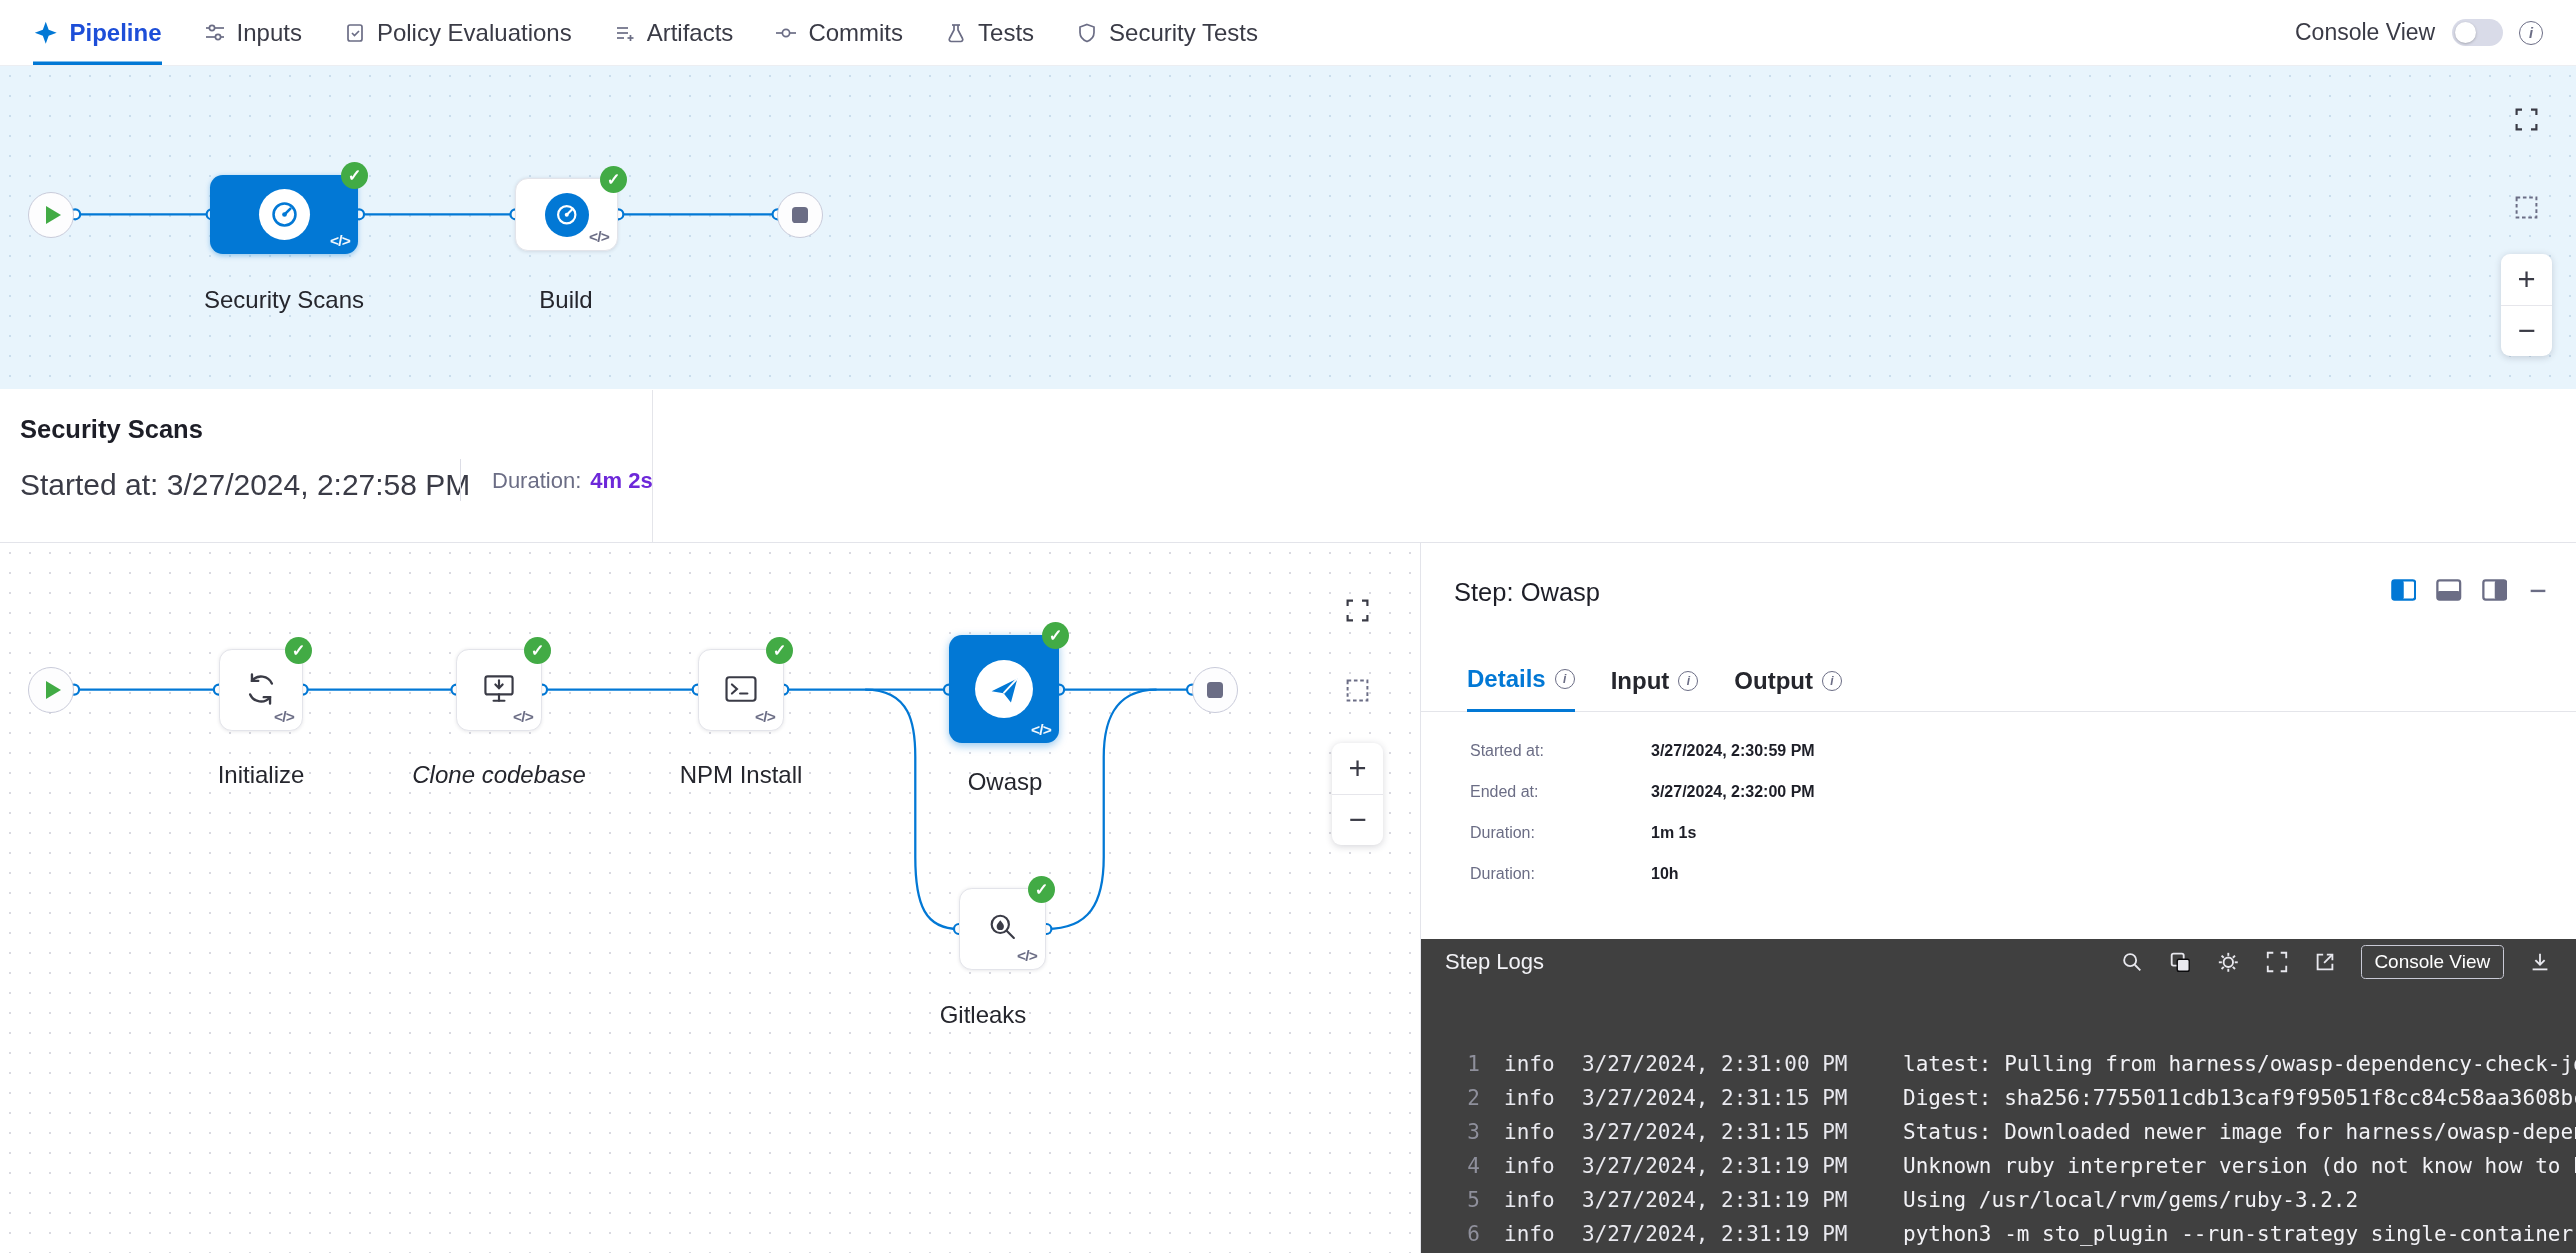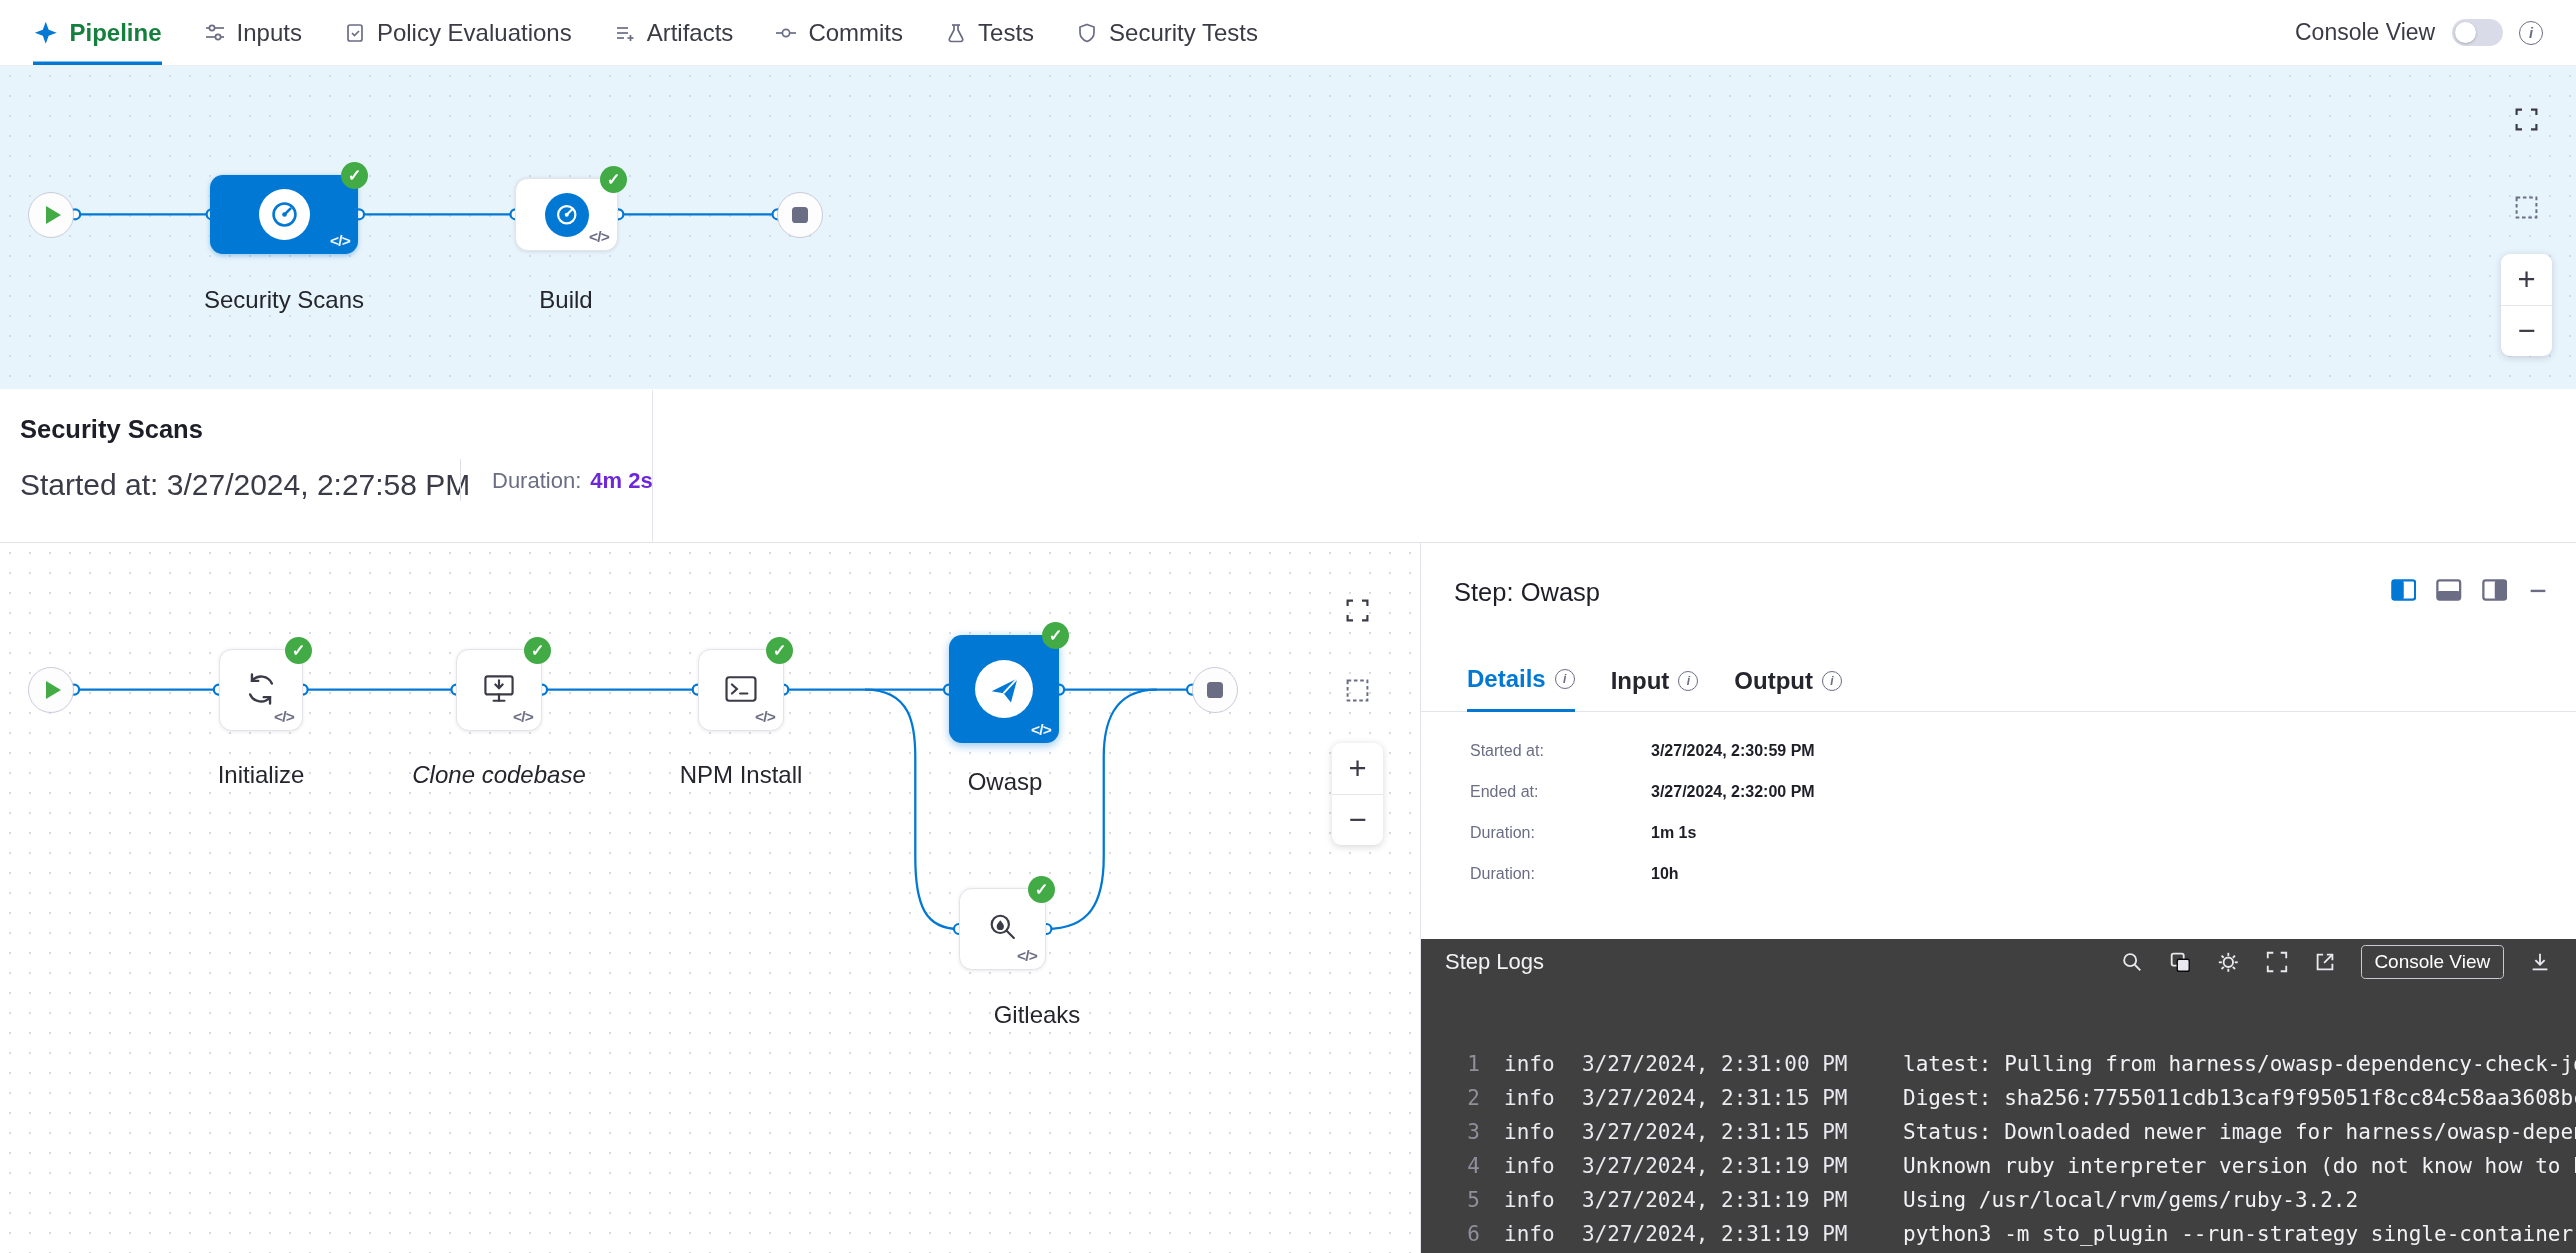--- a/index.html
+++ b/index.html
@@ -5,21 +5,21 @@
   * { margin:0; padding:0; box-sizing:border-box; }
   html,body { width:2576px; height:1253px; overflow:hidden; background:#fff;
     font-family:"Liberation Sans", sans-serif; color:#1d1e27; }
   .app { position:relative; width:2576px; height:1253px; }
 
   
   .topnav { position:absolute; top:0; left:0; width:100%; height:66px; background:#fff;
     border-bottom:0.9px solid #eceef2; display:flex; align-items:stretch; padding:0 33px; }
   .tabs { display:flex; align-items:stretch; gap:42px; }
   .tab { display:flex; align-items:center; gap:11px; font-size:24px; color:#3a3b46; cursor:pointer; }
-  .tab.active { color:#15803d; font-weight:700; box-shadow:inset 0 -3.6px 0 #0278d5; }
+  .tab.active { color:#1d4ed8; font-weight:700; box-shadow:inset 0 -3.6px 0 #0278d5; }
   .tab svg { display:block; }
   .nav-right { margin-left:auto; display:flex; align-items:center; gap:16.4px; }
   .nav-right .cv-label { font-size:23px; color:#3a3b46; }
   .toggle { width:51px; height:26.4px; border-radius:13.7px; background:#d9dbe8; position:relative; cursor:pointer; }
   .toggle .knob { position:absolute; top:2.7px; left:3.6px; width:21px; height:21px; border-radius:50%; background:#fff;
     box-shadow:0 0.9px 2.7px rgba(0,0,0,.25); }
   .info-dot { display:inline-flex; align-items:center; justify-content:center; width:24px; height:24px;
     border:1.8px solid #6b6d85; border-radius:50%; color:#6b6d85; font-size:14.6px; font-weight:700; font-style:italic; }
   .info-dot.sm { width:20px; height:20px; font-size:12px; border-width:1.5px; }
 
@@ -361,21 +361,21 @@
         <span>
           <svg width="38" height="38" viewBox="0 0 42 42" fill="none" stroke="#3a3b46" stroke-width="2.4" stroke-linecap="round">
               <circle cx="18" cy="17" r="9.5"></circle>
               <path d="M25 24 L33 32"></path>
               <path d="M18 12.5 c2.6 3.2 4 4.8 4 6.8 a4 4 0 0 1 -8 0 c0 -2 1.4 -3.6 4 -6.8 Z" fill="#3a3b46" stroke="none"></path>
             </svg>
         </span>
         <span class="badge">✓</span>
         <span class="code-glyph">&lt;/&gt;</span>
       </div>
-      <div class="g-label" style="left:1037px; top:458px;">Gitleaks</div>
+      <div class="g-label" style="left:983px; top:458px;">Gitleaks</div>
 
       <span class="ctl-icon" style="top:54px; right:49px;">
         <svg width="27" height="27" viewBox="0 0 30 30" fill="none" stroke="#3a3b46" stroke-width="2.4">
             <path d="M10 4 H4 V10"></path>
             <path d="M20 4 H26 V10"></path>
             <path d="M26 20 V26 H20"></path>
             <path d="M4 20 V26 H10"></path>
           </svg>
       </span>
       <span class="ctl-icon" style="top:134px; right:49px;">

